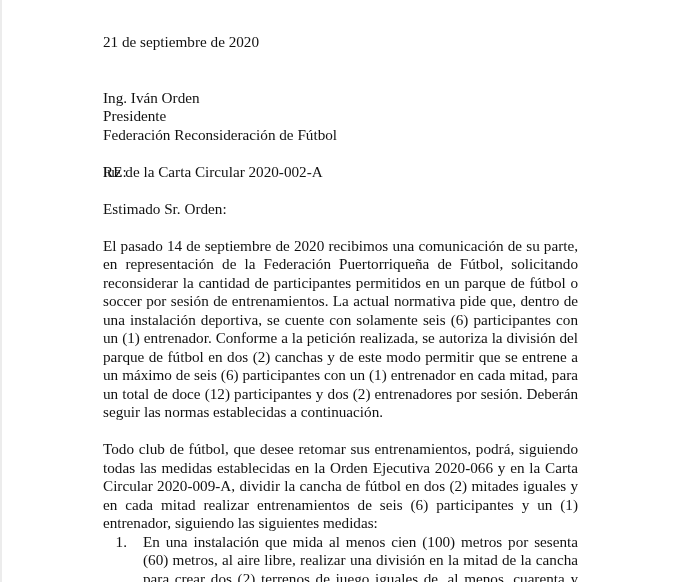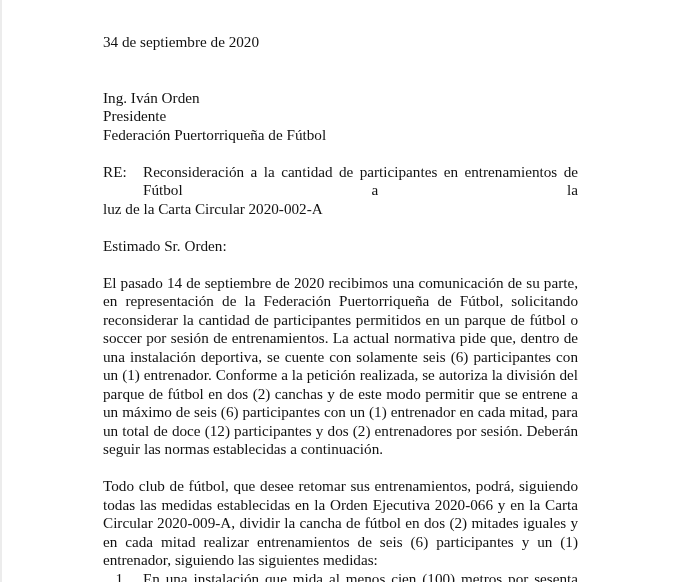--- a/index.html
+++ b/index.html
@@ -26,32 +26,31 @@
   ol li { display: flex; text-align: justify; }
   ol li .num { width: 40px; flex: none; text-align: right; padding-right: 16px; box-sizing: border-box; margin-left: 0px; }
   ol li .txt { flex: 1; }
 </style>
 </head>
 <body>
 
 <div class="edge"></div>
 
 <div class="page">
-  <p class="date">34 de septiembre de 2020</p>
+  <p class="date">21 de septiembre de 2020</p>
 
   <div class="recipient">
     <p>Ing. Iván Orden</p>
     <p>Presidente</p>
-    <p>Federación Puertorriqueña de Fútbol</p>
+    <p>Federación Reconsideración de Fútbol</p>
   </div>
 
   <div class="re">
     <span class="re-label">RE:</span>
     <span class="re-text">
-      <span style="display:block;text-align:justify;text-align-last:justify;">Reconsideración a la cantidad de participantes en entrenamientos de Fútbol a la</span>
       <span class="cont">luz de la Carta Circular 2020-002-A</span>
     </span>
   </div>
 
   <p class="salutation">Estimado Sr. Orden:</p>
 
   <p class="para">El pasado 14 de septiembre de 2020 recibimos una comunicación de su parte, en representación de la Federación Puertorriqueña de Fútbol, solicitando reconsiderar la cantidad de participantes permitidos en un parque de fútbol o soccer por sesión de entrenamientos. La actual normativa pide que, dentro de una instalación deportiva, se cuente con solamente seis (6) participantes con un (1) entrenador. Conforme a la petición realizada, se autoriza la división del parque de fútbol en dos (2) canchas y de este modo permitir que se entrene a un máximo de seis (6) participantes con un (1) entrenador en cada mitad, para un total de doce (12) participantes y dos (2) entrenadores por sesión. Deberán seguir las normas establecidas a continuación.</p>
   <p class="para" style="margin-bottom:0 !important;">Todo club de fútbol, que desee retomar sus entrenamientos, podrá, siguiendo todas las medidas establecidas en la Orden Ejecutiva 2020-066 y en la Carta Circular 2020-009-A, dividir la cancha de fútbol en dos (2) mitades iguales y en cada mitad realizar entrenamientos de seis (6) participantes y un (1) entrenador, siguiendo las siguientes medidas:</p>
 
   <ol>

